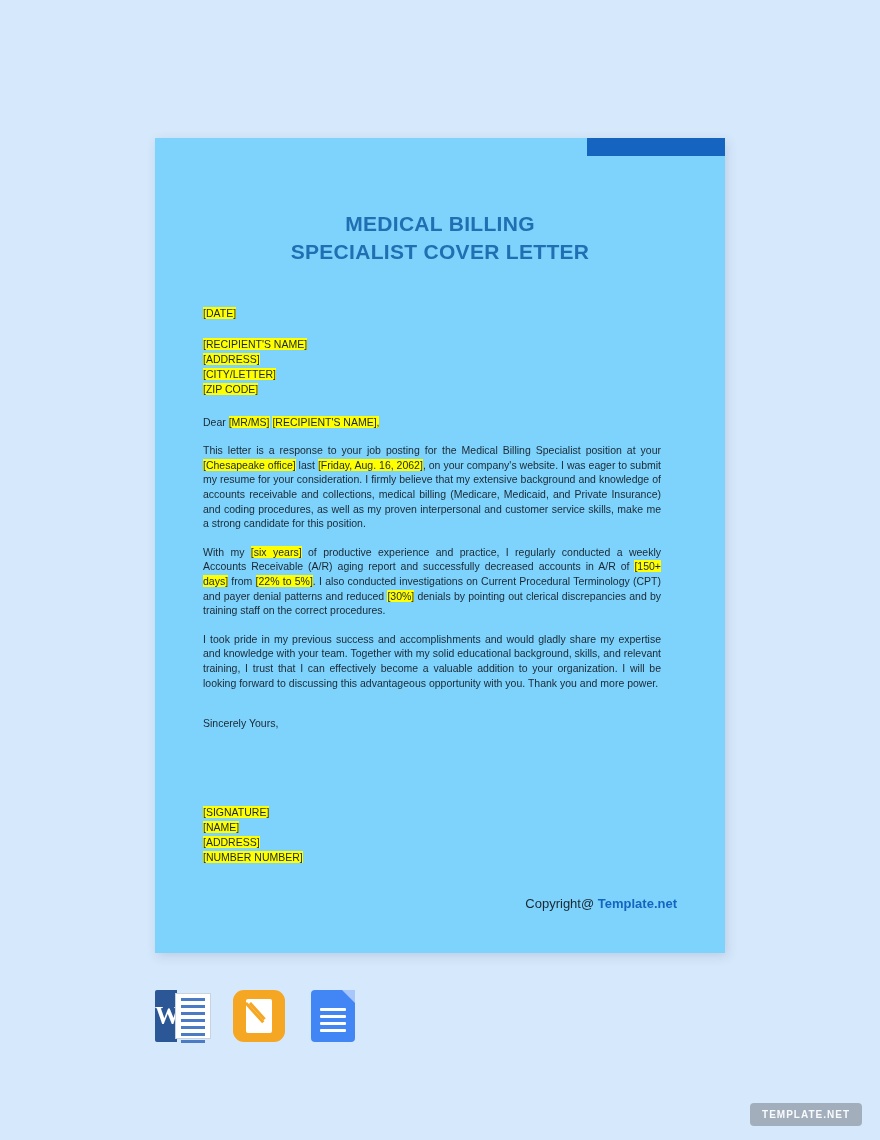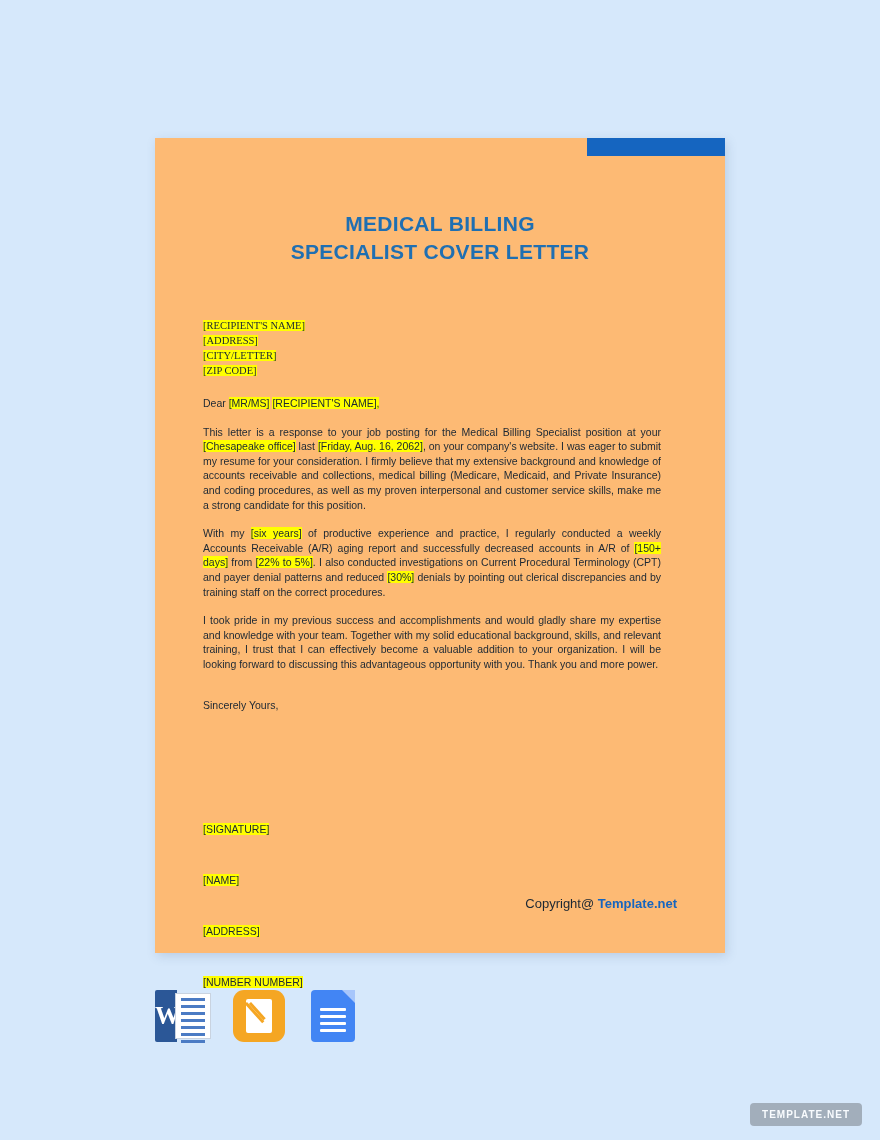--- a/index.html
+++ b/index.html
@@ -15,21 +15,21 @@
     overflow: hidden;
   }
 
   
   .page {
     position: absolute;
     left: 155px;
     top: 138px;
     width: 570px;
     height: 815px;
-    background: #fdba74;
+    background: #7dd3fc;
     box-shadow: 2px 3px 10px rgba(60, 90, 130, 0.18);
   }
   .corner-bar {
     position: absolute;
     right: 0;
     top: 0;
     width: 138px;
     height: 18px;
     background: #1565c0;
   }
@@ -72,34 +72,32 @@
   }
   .spacer-sm { height: 12px; }
   .spacer-md { height: 18px; }
   .spacer-lg { height: 30px; }
 
   .addr-block {
     margin-bottom: 0;
   }
   .addr-block div {
     line-height: 15px;
-    font-family: Liberation Serif, serif;
   }
 
   .salutation {
     margin: 0 0 14px 0;
   }
 
   .closing {
     margin: 0;
   }
 
   .sign-block div {
     line-height: 15px;
-    margin-top: 36px;
   }
 
   .copyright {
     position: absolute;
     right: 48px;
     bottom: 42px;
     font-size: 13px;
     color: #1b2733;
   }
   .copyright a {
@@ -240,20 +238,23 @@
 
   <div class="corner-bar"></div>
 
   <div class="doc-title">
     <span>MEDICAL BILLING</span>
     <span class="line2">SPECIALIST COVER LETTER</span>
   </div>
 
   <div class="body-area">
 
+    <div class="blk">
+      <span class="hl">[DATE]</span>
+    </div>
 
     <div class="spacer-sm"></div>
 
     <div class="addr-block">
       <div><span class="hl">[RECIPIENT'S NAME]</span></div>
       <div><span class="hl">[ADDRESS]</span></div>
       <div><span class="hl">[CITY/LETTER]</span></div>
       <div><span class="hl">[ZIP CODE]</span></div>
     </div>
 

